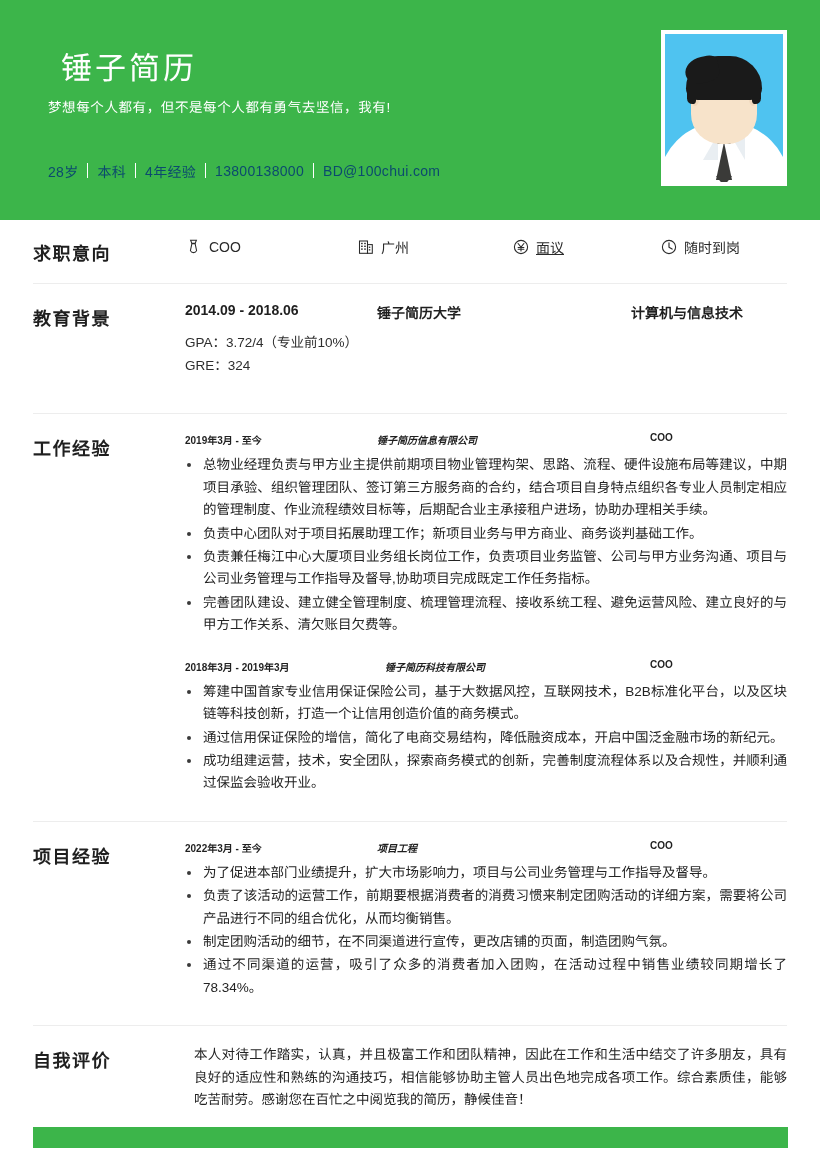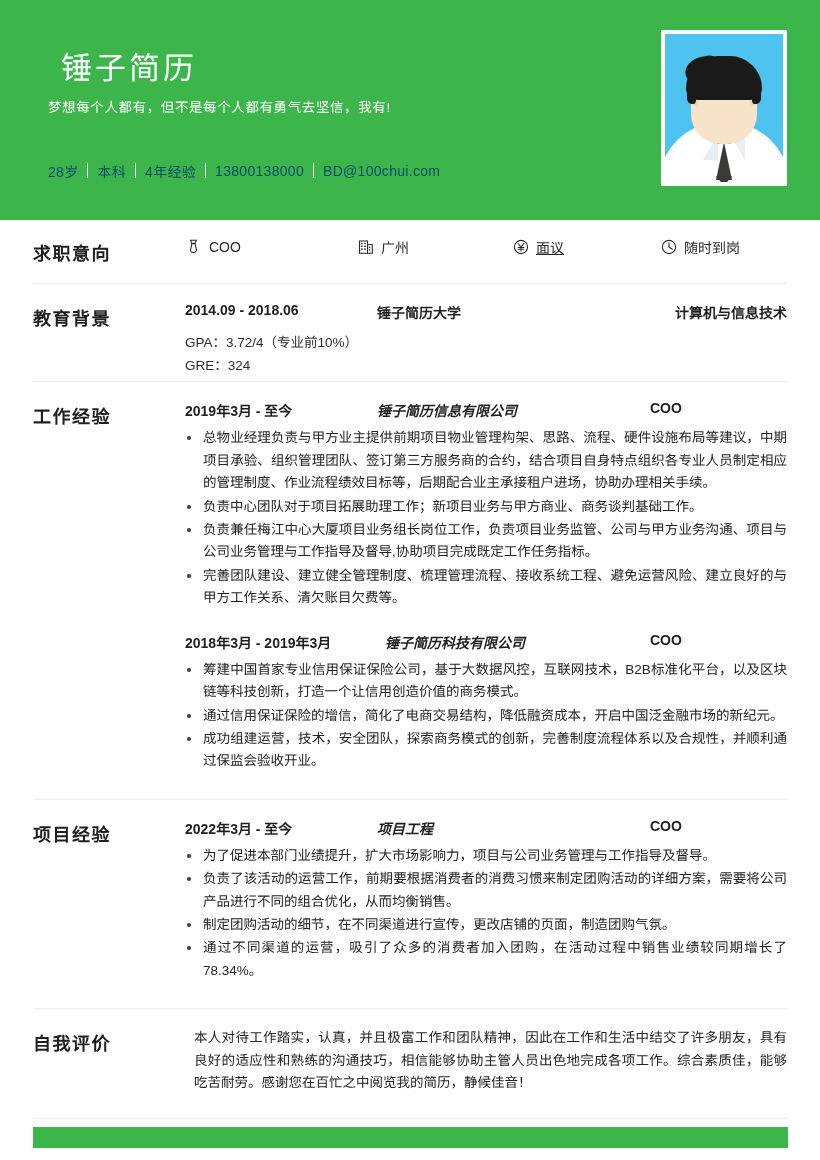--- a/index.html
+++ b/index.html
@@ -267,44 +267,44 @@
     width: 17px;
     height: 17px;
     margin-right: 7px;
     flex: 0 0 auto;
   }
   .intent-item:nth-child(1) { width: 172px; }
   .intent-item:nth-child(2) { width: 155px; }
   .intent-item:nth-child(3) { width: 148px; text-decoration: underline; }
 
   
-  .sec-edu { padding: 18px 0 4px 0; }
+  .sec-edu { padding: 18px 0 36px 0; }
   .edu-head {
     display: flex;
     font-size: 14px;
     font-weight: bold;
     color: #1f1f1f;
     margin-bottom: 9px;
   }
   .edu-date { flex: 0 0 192px; }
   .edu-school { flex: 0 0 254px; }
-  .edu-major { flex: 1 1 auto; text-align: right; }
+  .edu-major { flex: 1 1 auto; }
   .edu-sub {
     font-size: 13.5px;
     color: #2e2e2e;
     line-height: 1.72;
   }
 
   
   .sec-exp { padding: 18px 0 22px 0; }
   .exp-entry { margin-bottom: 4px; }
   .exp-entry + .exp-entry { margin-top: 22px; }
   .exp-head {
     display: flex;
-    font-size: 14px;
+    font-size: 10px;
     font-weight: bold;
     color: #1f1f1f;
     margin-bottom: 7px;
   }
   .exp-date { flex: 0 0 192px; }
   .exp-org { flex: 0 0 273px; font-style: italic; }
   .exp-role { flex: 1 1 auto; }
 
   .exp-head.wide .exp-date { flex: 0 0 200px; }
   .exp-head.wide .exp-org { flex: 0 0 265px; }

